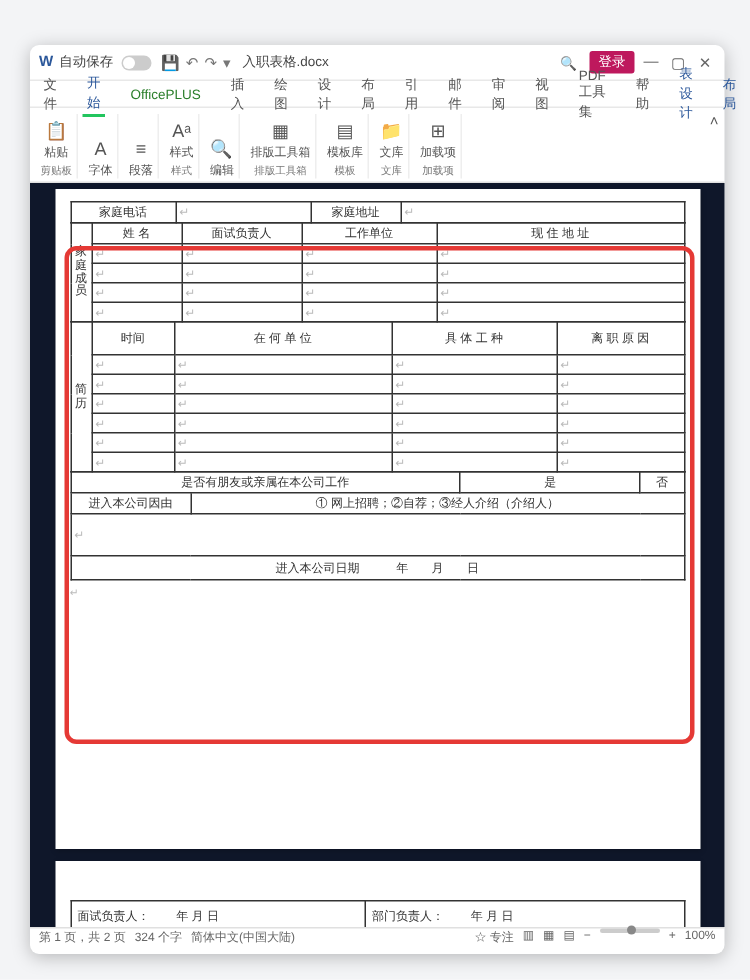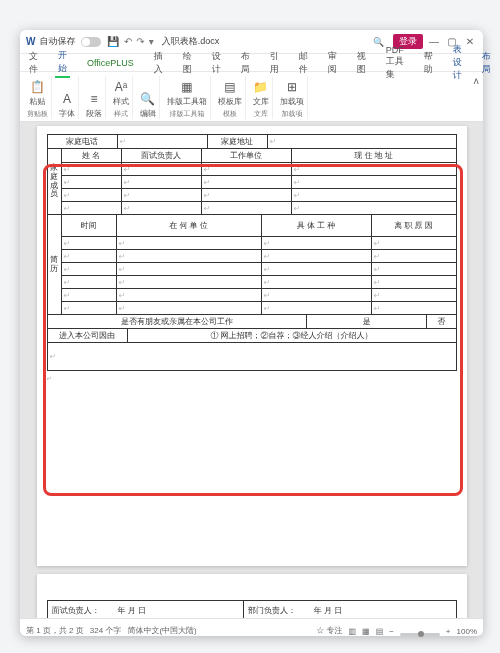--- a/index.html
+++ b/index.html
@@ -23,34 +23,34 @@
 .tabs .tab.blue { color: #2b579a; }
 .tabs .share { margin-left: auto; background: #2b579a; color: #fff; padding: 1px 16px; border-radius: 2px; font-size: 9px; }
 
 .ribbon { display: flex; gap: 4px; padding: 4px 4px 2px 4px; border-bottom: 1px solid #e0e0e0; height: 50px; }
 .ribbon .group { display: flex; flex-direction: column; align-items: center; justify-content: flex-end; padding: 0 3px; border-right: 1px solid #eee; }
 .ribbon .group:last-child { border-right: none; }
 .ribbon .btn { display: flex; flex-direction: column; align-items: center; font-size: 8px; color: #555; gap: 1px; cursor: pointer; }
 .ribbon .icon { width: 16px; height: 16px; display: flex; align-items: center; justify-content: center; font-size: 12px; color: #555; }
 .ribbon .lbl { font-size: 7px; color: #777; margin-top: 2px; }
 
-.doc-area { flex: 1; background: #e5e5e5; overflow: hidden; padding: 4px; position: relative; }
+.doc-area { flex: 1; background: #0f172a; overflow: hidden; padding: 4px; position: relative; }
 .page { background: #fff; margin: 0 auto 8px auto; width: 430px; box-shadow: 0 1px 4px rgba(0,0,0,0.2); padding: 8px 10px 6px 10px; position: relative; }
 .page.p1 { min-height: 440px; }
 .page.p2 { min-height: 60px; }
 
 table.form { border-collapse: collapse; width: 100%; font-size: 8px; color: #333; }
 table.form td { border: 1px solid #333; padding: 1px 2px; height: 13px; vertical-align: middle; }
 table.form td.c { text-align: center; }
 table.form td.vlabel { width: 14px; text-align: center; line-height: 1.1; }
 
 .annot { position: absolute; color: #e53935; font-weight: bold; font-size: 16px; }
 .redbox { position: absolute; border: 3px solid #e53935; border-radius: 8px; pointer-events: none; }
 
-.statusbar { height: 18px; border-top: 1px solid #e0e0e0; display: flex; align-items: flex-end; gap: 6px; padding: 0 6px; font-size: 8px; color: #666; }
+.statusbar { height: 18px; border-top: 1px solid #e0e0e0; display: flex; align-items: flex-start; gap: 6px; padding: 0 6px; font-size: 8px; color: #666; }
 .statusbar .spacer { flex: 1; }
 .statusbar .slider { display: inline-block; width: 40px; height: 3px; background: #ccc; position: relative; border-radius: 2px; }
 .statusbar .slider::after { content: ""; position: absolute; width: 6px; height: 6px; background: #888; border-radius: 50%; left: 18px; top: -2px; }
 .ph { color: #bbb; }
 </style>
 </head>
 <body>
 
 <div class="app">
 
@@ -268,20 +268,28 @@
           <td class="c" style="width:120px"><span>是</span></td>
           <td class="c"><span>否</span></td>
         </tr>
         <tr>
           <td class="c" style="width:80px">进入本公司因由</td>
           <td colspan="3" class="c">① 网上招聘；②自荐；③经人介绍（介绍人）</td>
         </tr>
         <tr>
               <td colspan="4" style="height:28px" class="ph">↵</td>
             </tr>
+        <tr>
+          <td colspan="4" class="c" style="height:16px">
+            <span>进入本公司日期</span>&nbsp;&nbsp;&nbsp;&nbsp;&nbsp;&nbsp;&nbsp;&nbsp;&nbsp;&nbsp;
+            <span>年</span>&nbsp;&nbsp;&nbsp;&nbsp;&nbsp;&nbsp;
+            <span>月</span>&nbsp;&nbsp;&nbsp;&nbsp;&nbsp;&nbsp;
+            <span>日</span>
+          </td>
+        </tr>
       </tbody>
         </table>
 
       <div style="font-size:7px;color:#bbb;margin-top:4px">↵</div>
     </div>
 
     <div class="page p2">
       <div style="height:18px"></div>
       <table class="form">
         <tbody>

